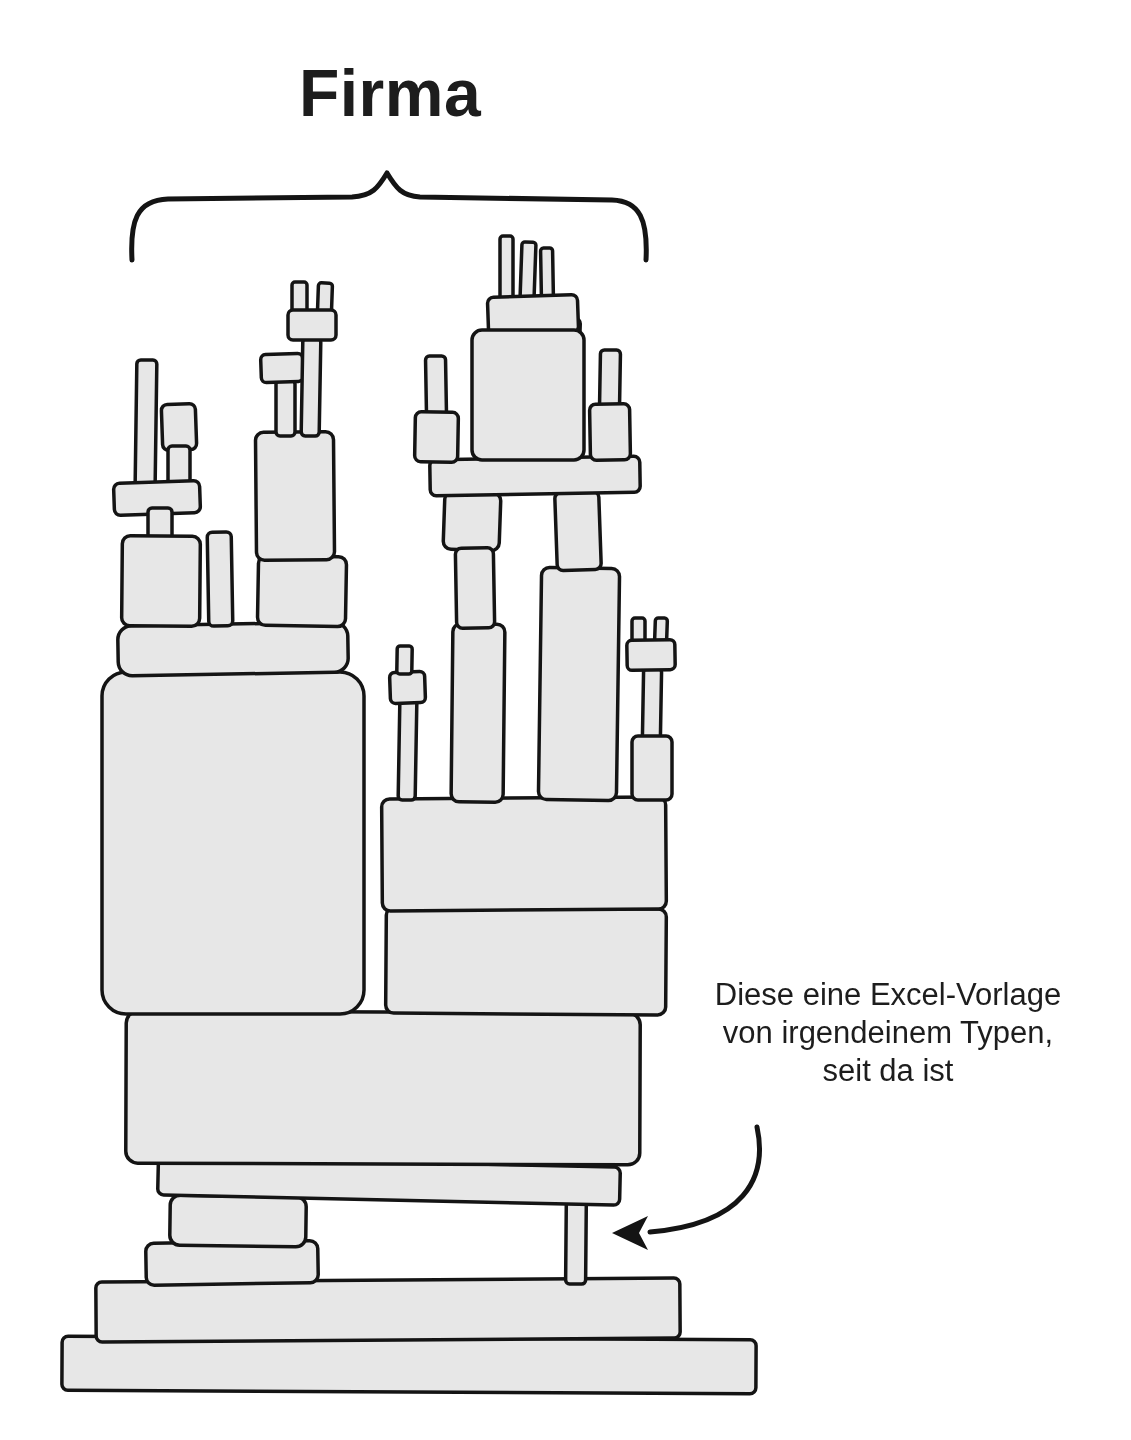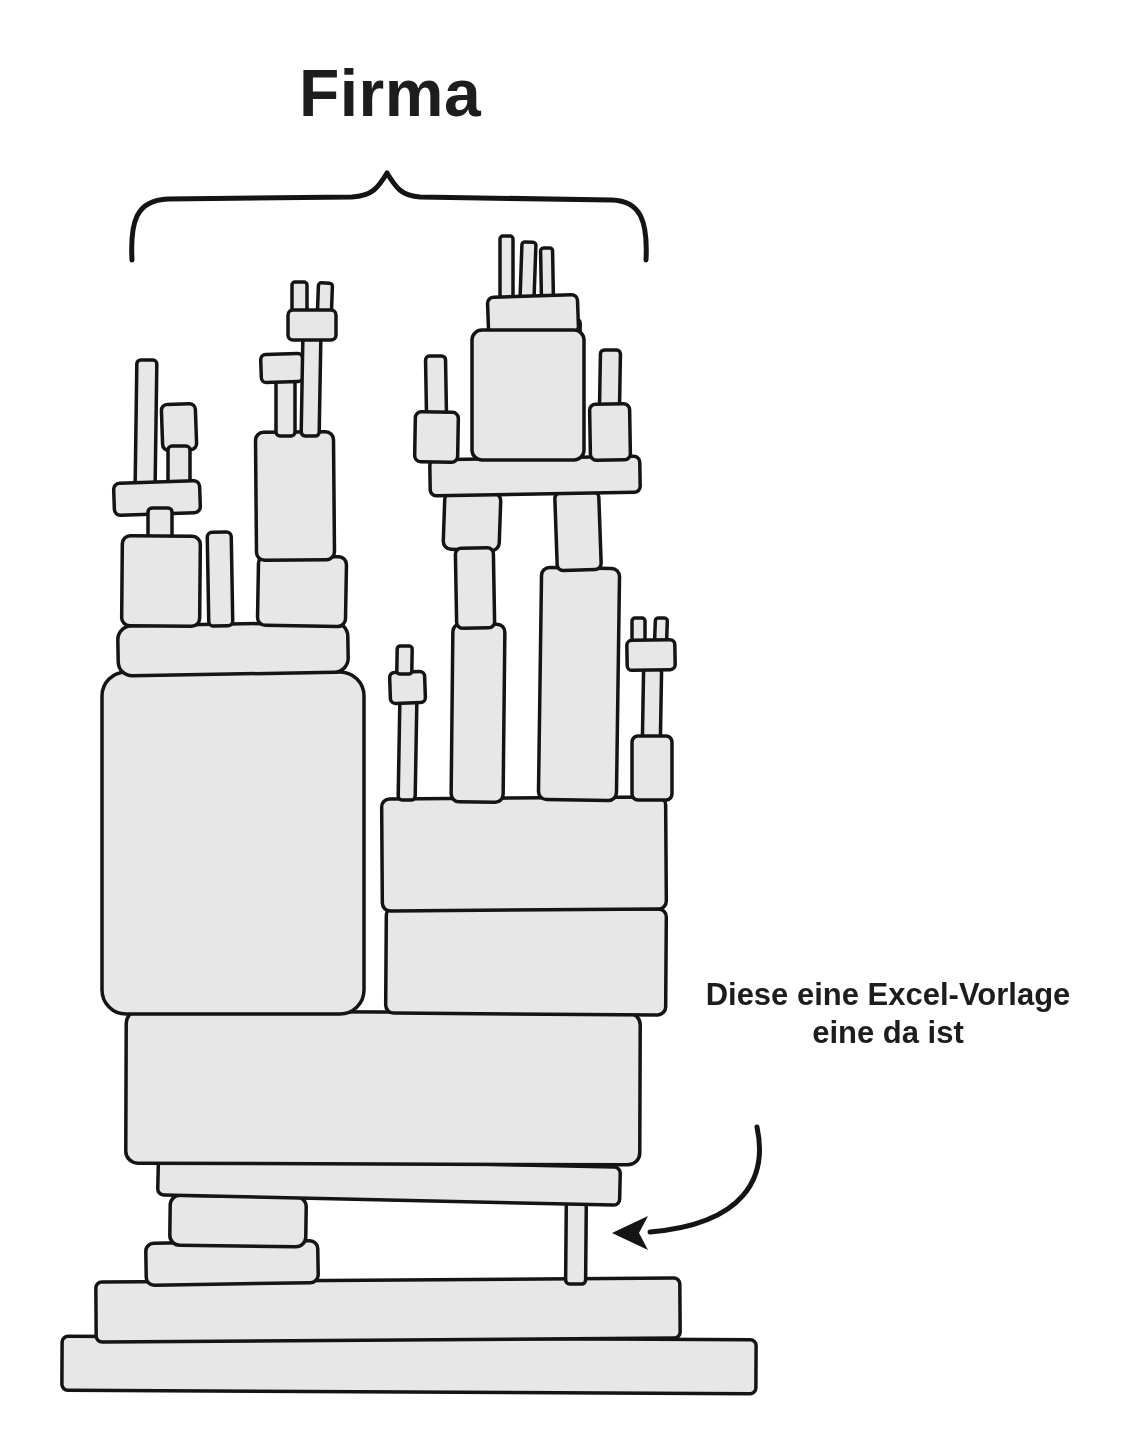--- a/index.html
+++ b/index.html
@@ -15,21 +15,21 @@
     top:55px; left:130px; width:520px;
     text-align:center;
     font-size:66px; font-weight:700;
     color:var(--text,#1d1d1d);
     letter-spacing:0.5px;
   }
   .annotation {
     position:absolute;
     top:976px; left:688px; width:400px;
     text-align:center;
-    font-size:31px; line-height:1.22; font-weight:700;
+    font-size:31px; line-height:1.22; font-weight:400;
     color:var(--text,#1d1d1d);
   }
   .annotation span { display:block; }
   .drawing { position:absolute; top:0; left:0; }
   .block {
     fill:var(--block-fill,#e7e7e7);
     stroke:var(--outline,#141414);
     stroke-width:3.5;
     stroke-linejoin:round;
   }
@@ -115,16 +115,17 @@
     </g>
 
     <g>
       <path class="stroke" d="M 757 1127 C 768 1178, 744 1224, 650 1232"></path>
       <polygon class="arrowhead" points="612,1233 648,1216 639,1233 648,1250"></polygon>
     </g>
   </svg>
 
   <div class="annotation">
     <span>Diese eine Excel-Vorlage</span>
-    <span>eine da ist</span>
+    <span>von irgendeinem Typen,</span>
+    <span>seit da ist</span>
   </div>
 
 </div>
 
 </body></html>

